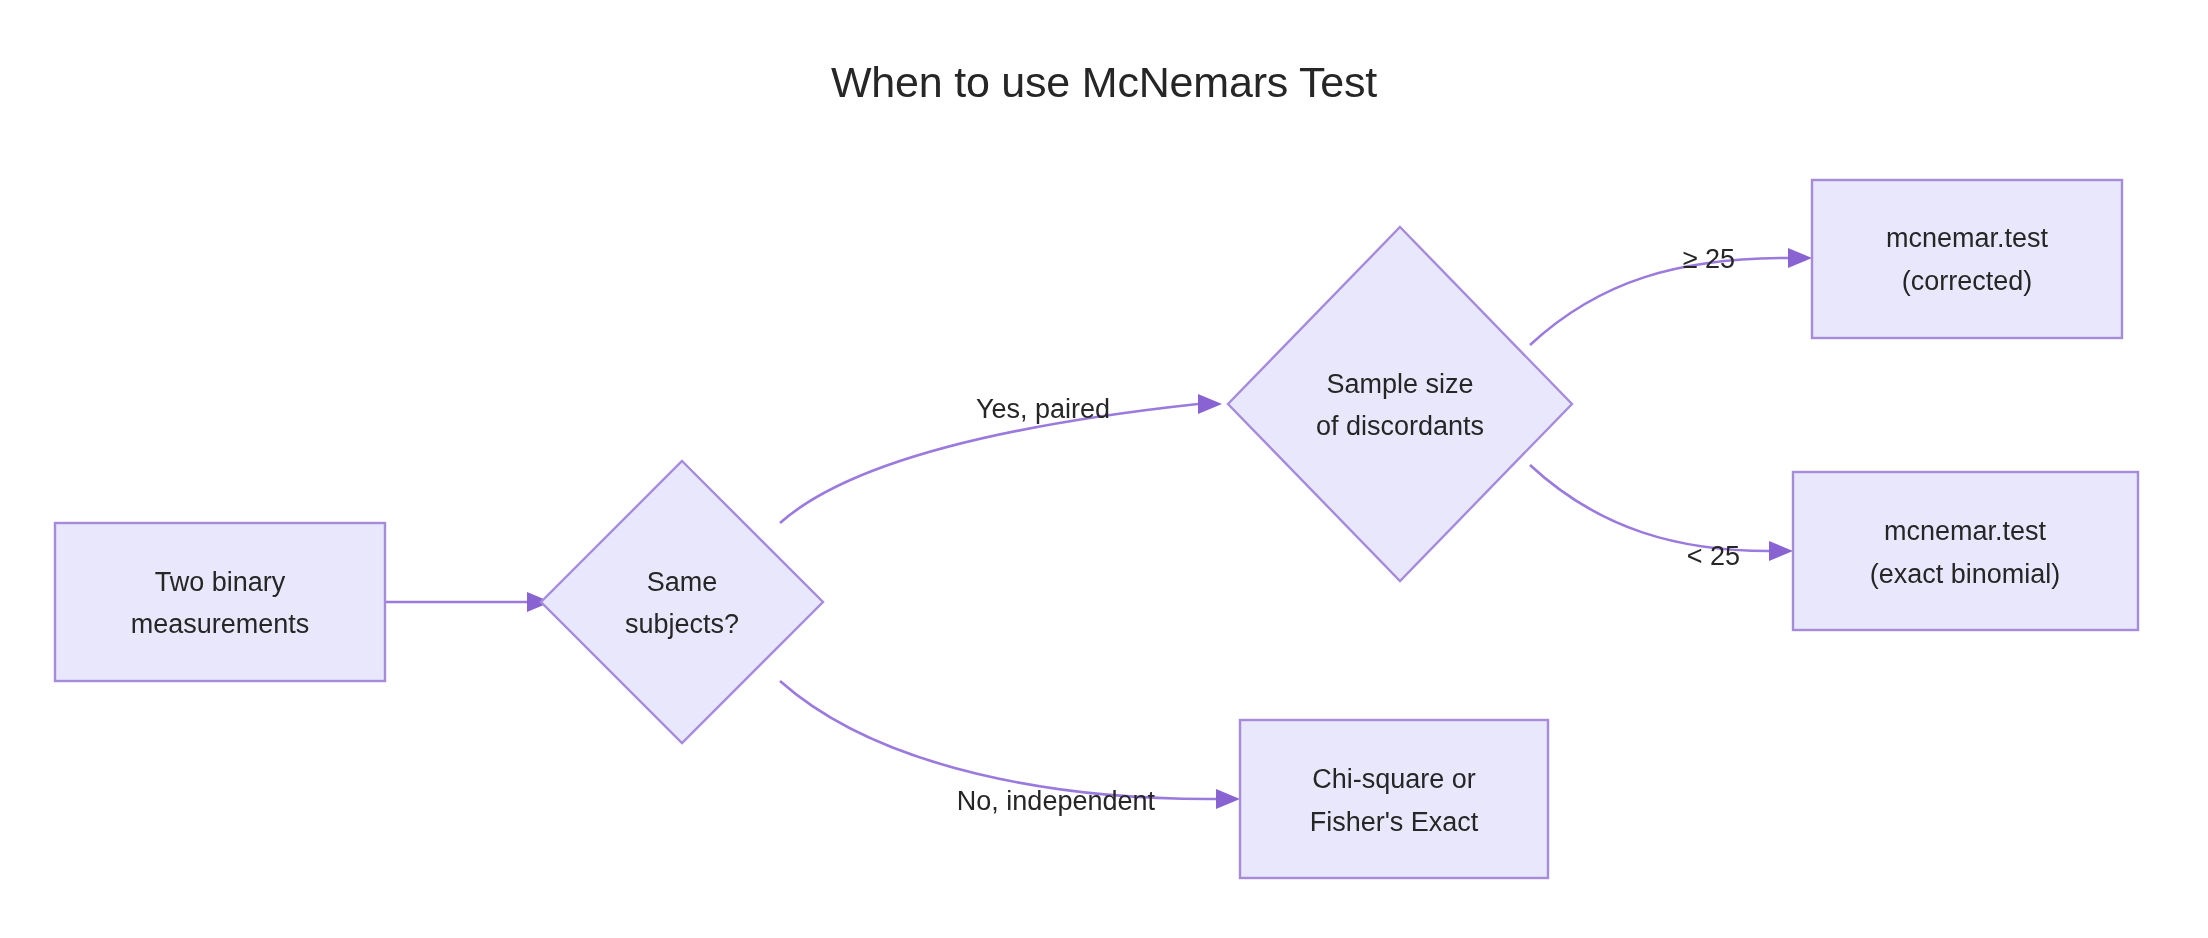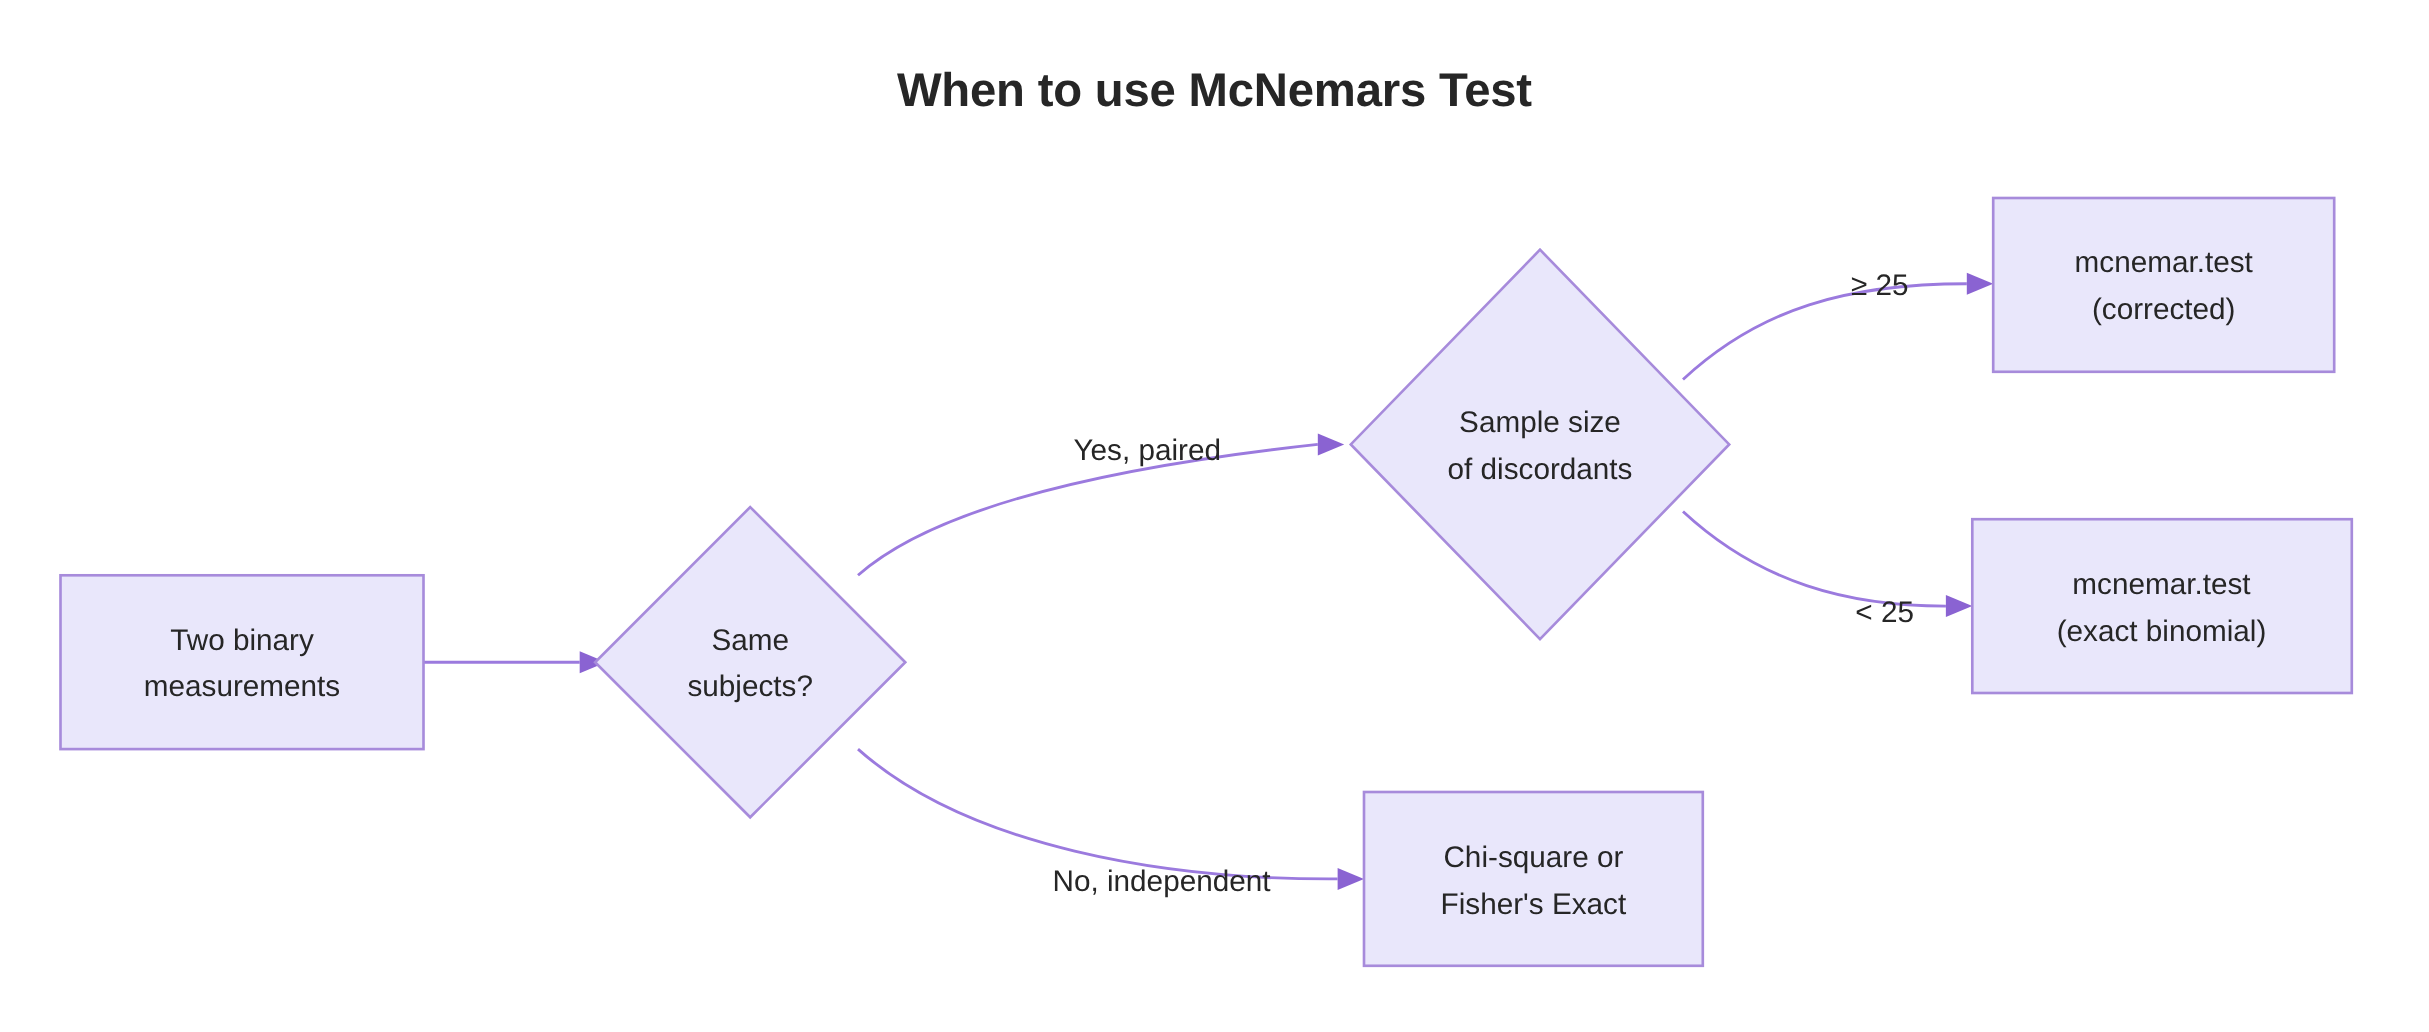--- a/index.html
+++ b/index.html
@@ -19,21 +19,21 @@
     height: 938px;
     background: #ffffff;
   }
   #title {
     position: absolute;
     left: 0;
     top: 58px;
     width: 2208px;
     text-align: center;
     font-size: 43px;
-    font-weight: bold;
+    font-weight: normal;
     color: #262626;
     letter-spacing: -0.2px;
   }
   svg#flow {
     position: absolute;
     left: 0;
     top: 0;
     width: 2208px;
     height: 938px;
   }

